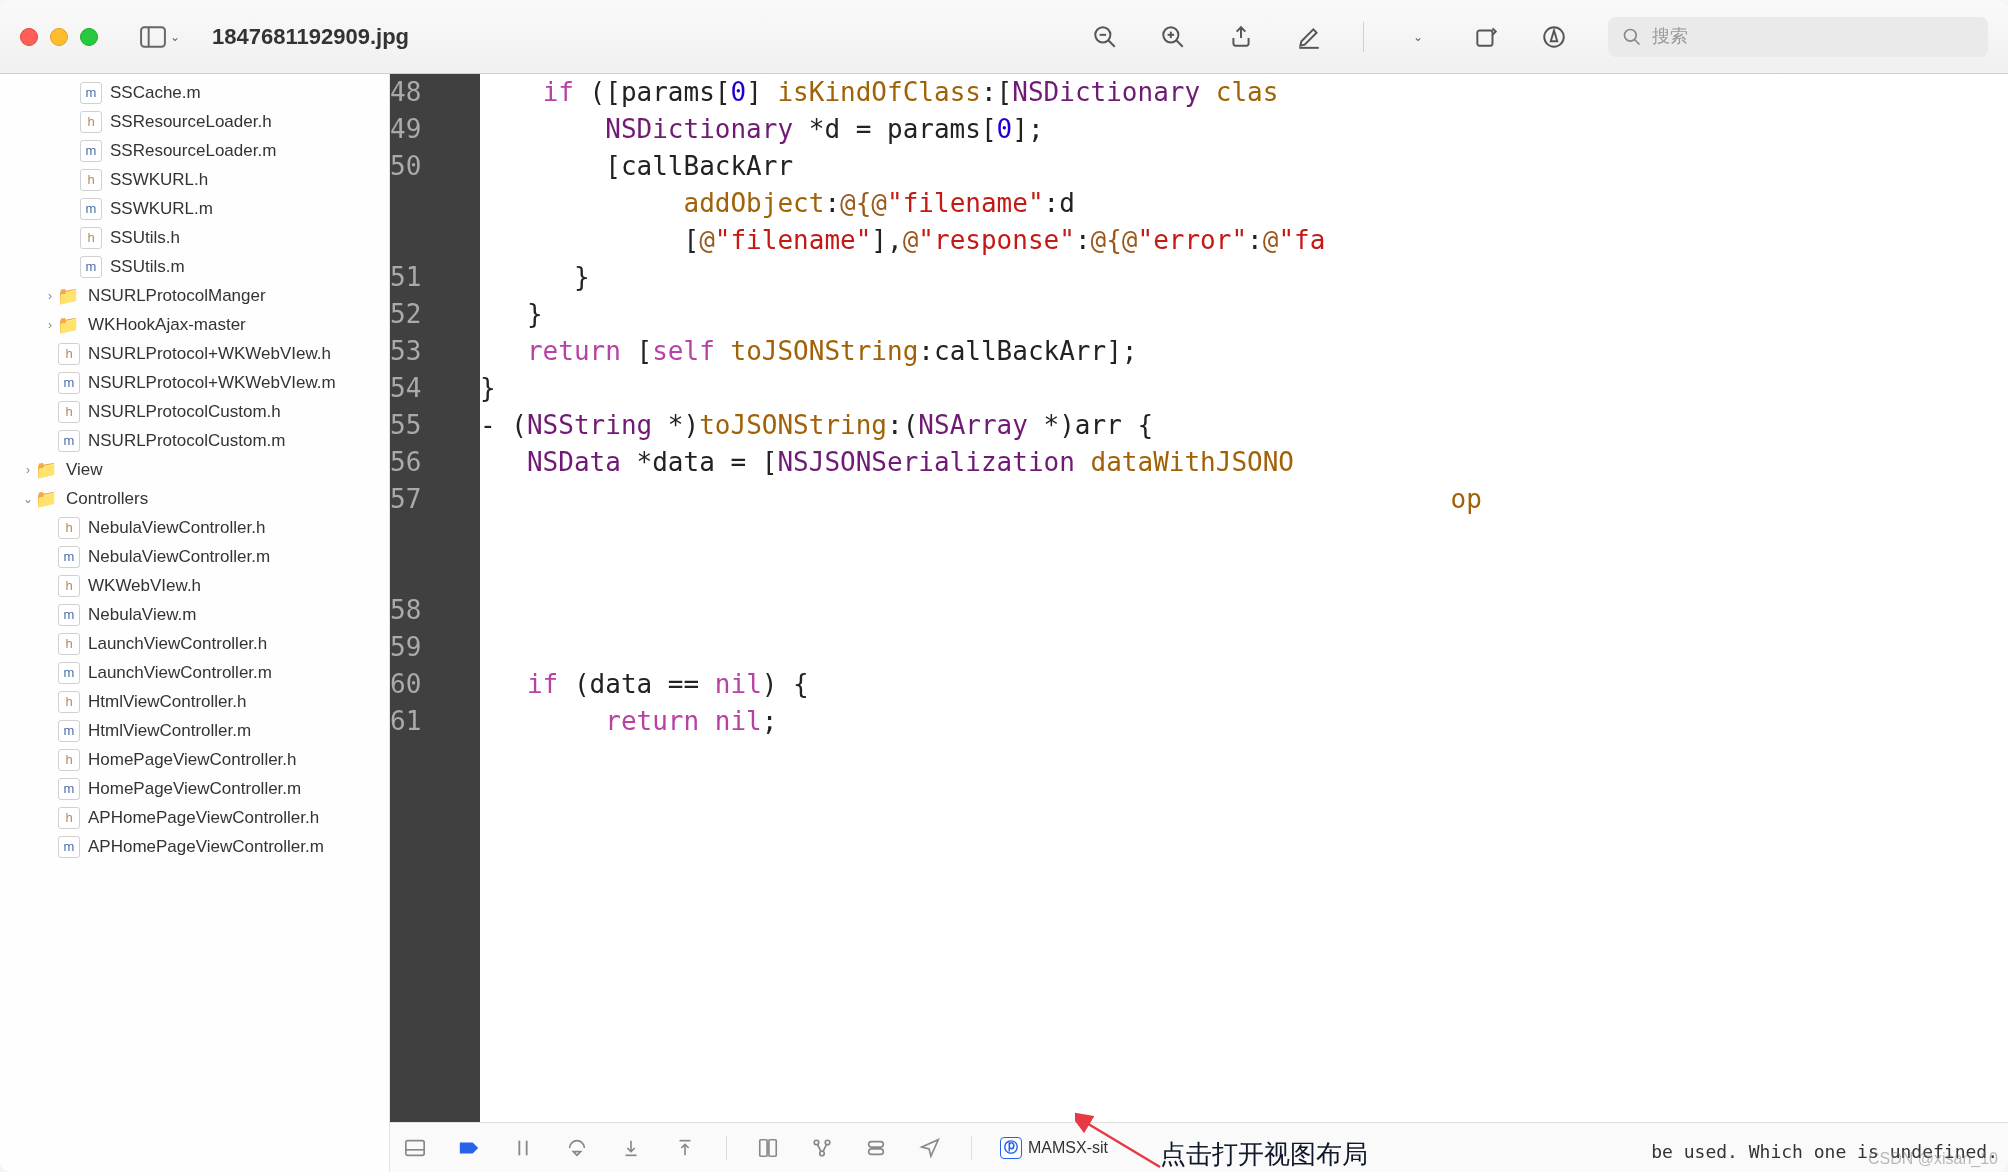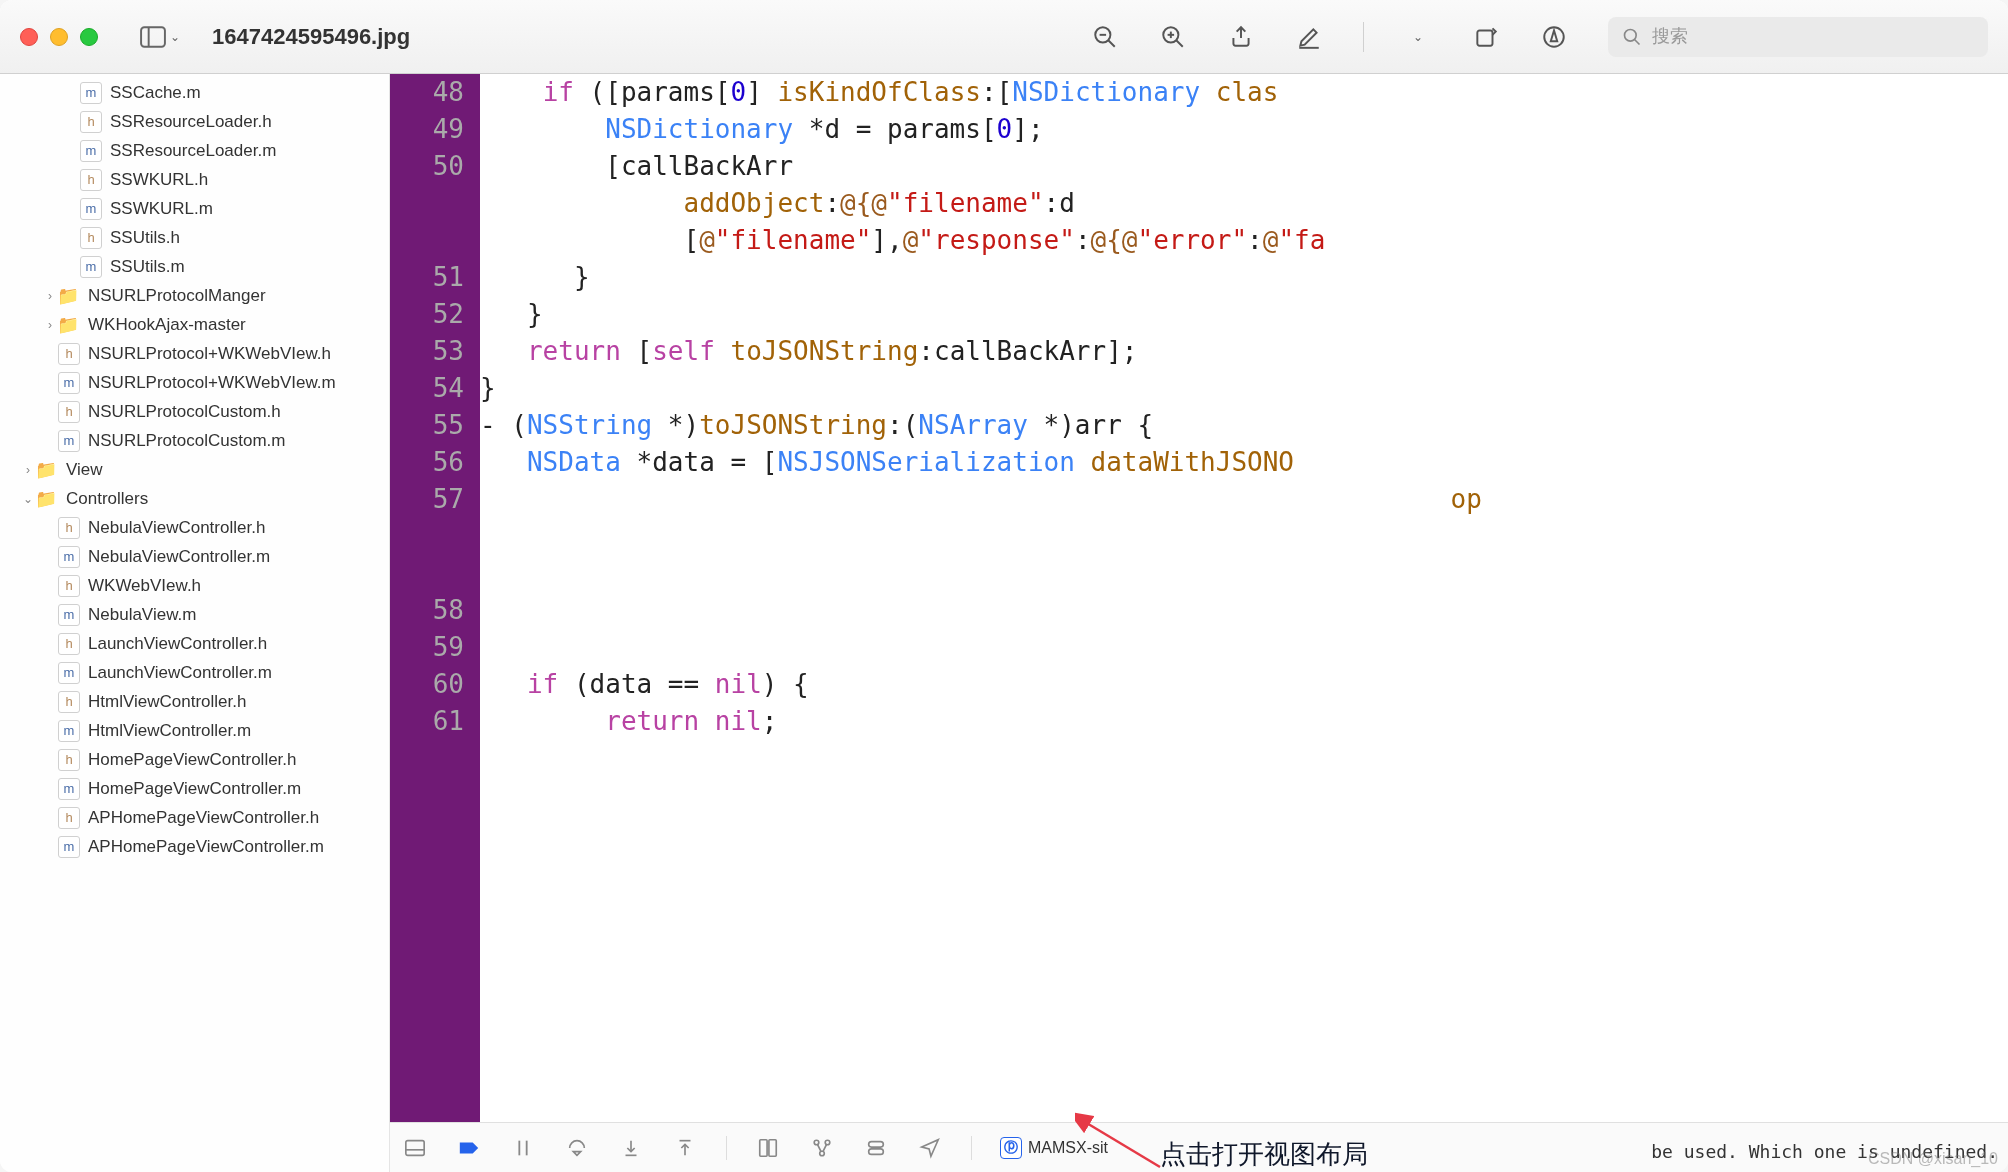--- a/index.html
+++ b/index.html
@@ -153,35 +153,34 @@
     .code-area {
       flex: 1;
       display: flex;
       overflow: hidden;
       font-family: "SF Mono", Menlo, Monaco, Consolas, monospace;
       font-size: 26px;
       line-height: 37px;
     }
     .gutter {
       width: 90px;
-      text-align: right;
       padding-right: 16px;
       color: #aaa;
-      background: #701a75;
+      background: #404040;
       user-select: none;
     }
     .code-content {
       flex: 1;
       white-space: pre;
       overflow: hidden;
       color: #222;
     }
     .code-line { height: 37px; }
     .kw { color: #b842a3; font-weight: 500; }
-    .type { color: #3b82f6; }
+    .type { color: #701a75; }
     .num { color: #1c00cf; }
     .method { color: #a16207; }
     .str { color: #c41a16; }
     .at { color: #9a5a1e; }
     .bottom-bar {
       height: 50px;
       border-top: 1px solid #e0e0e0;
       display: flex;
       align-items: center;
       padding: 0 12px;
@@ -260,21 +259,21 @@
       <div class="traffic-light tl-yellow"></div>
       <div class="traffic-light tl-green"></div>
     </div>
     <div class="sidebar-toggle-icon">
       <svg viewBox="0 0 24 20" fill="none" stroke="#666" stroke-width="1.8">
           <rect x="1" y="1" width="22" height="18" rx="3"></rect>
           <line x1="8" y1="1" x2="8" y2="19"></line>
         </svg>
       <span class="caret-down">⌄</span>
     </div>
-    <div class="window-title">1647424595496.jpg</div>
+    <div class="window-title">1847681192909.jpg</div>
     <div class="toolbar-right">
       <div class="toolbar-icon">
         <svg viewBox="0 0 24 24" fill="none" stroke="currentColor" stroke-width="1.8">
             <circle cx="10" cy="10" r="7"></circle>
             <line x1="15" y1="15" x2="21" y2="21"></line>
             <line x1="7" y1="10" x2="13" y2="10"></line>
           </svg>
       </div>
       <div class="toolbar-icon">
         <svg viewBox="0 0 24 24" fill="none" stroke="currentColor" stroke-width="1.8">

